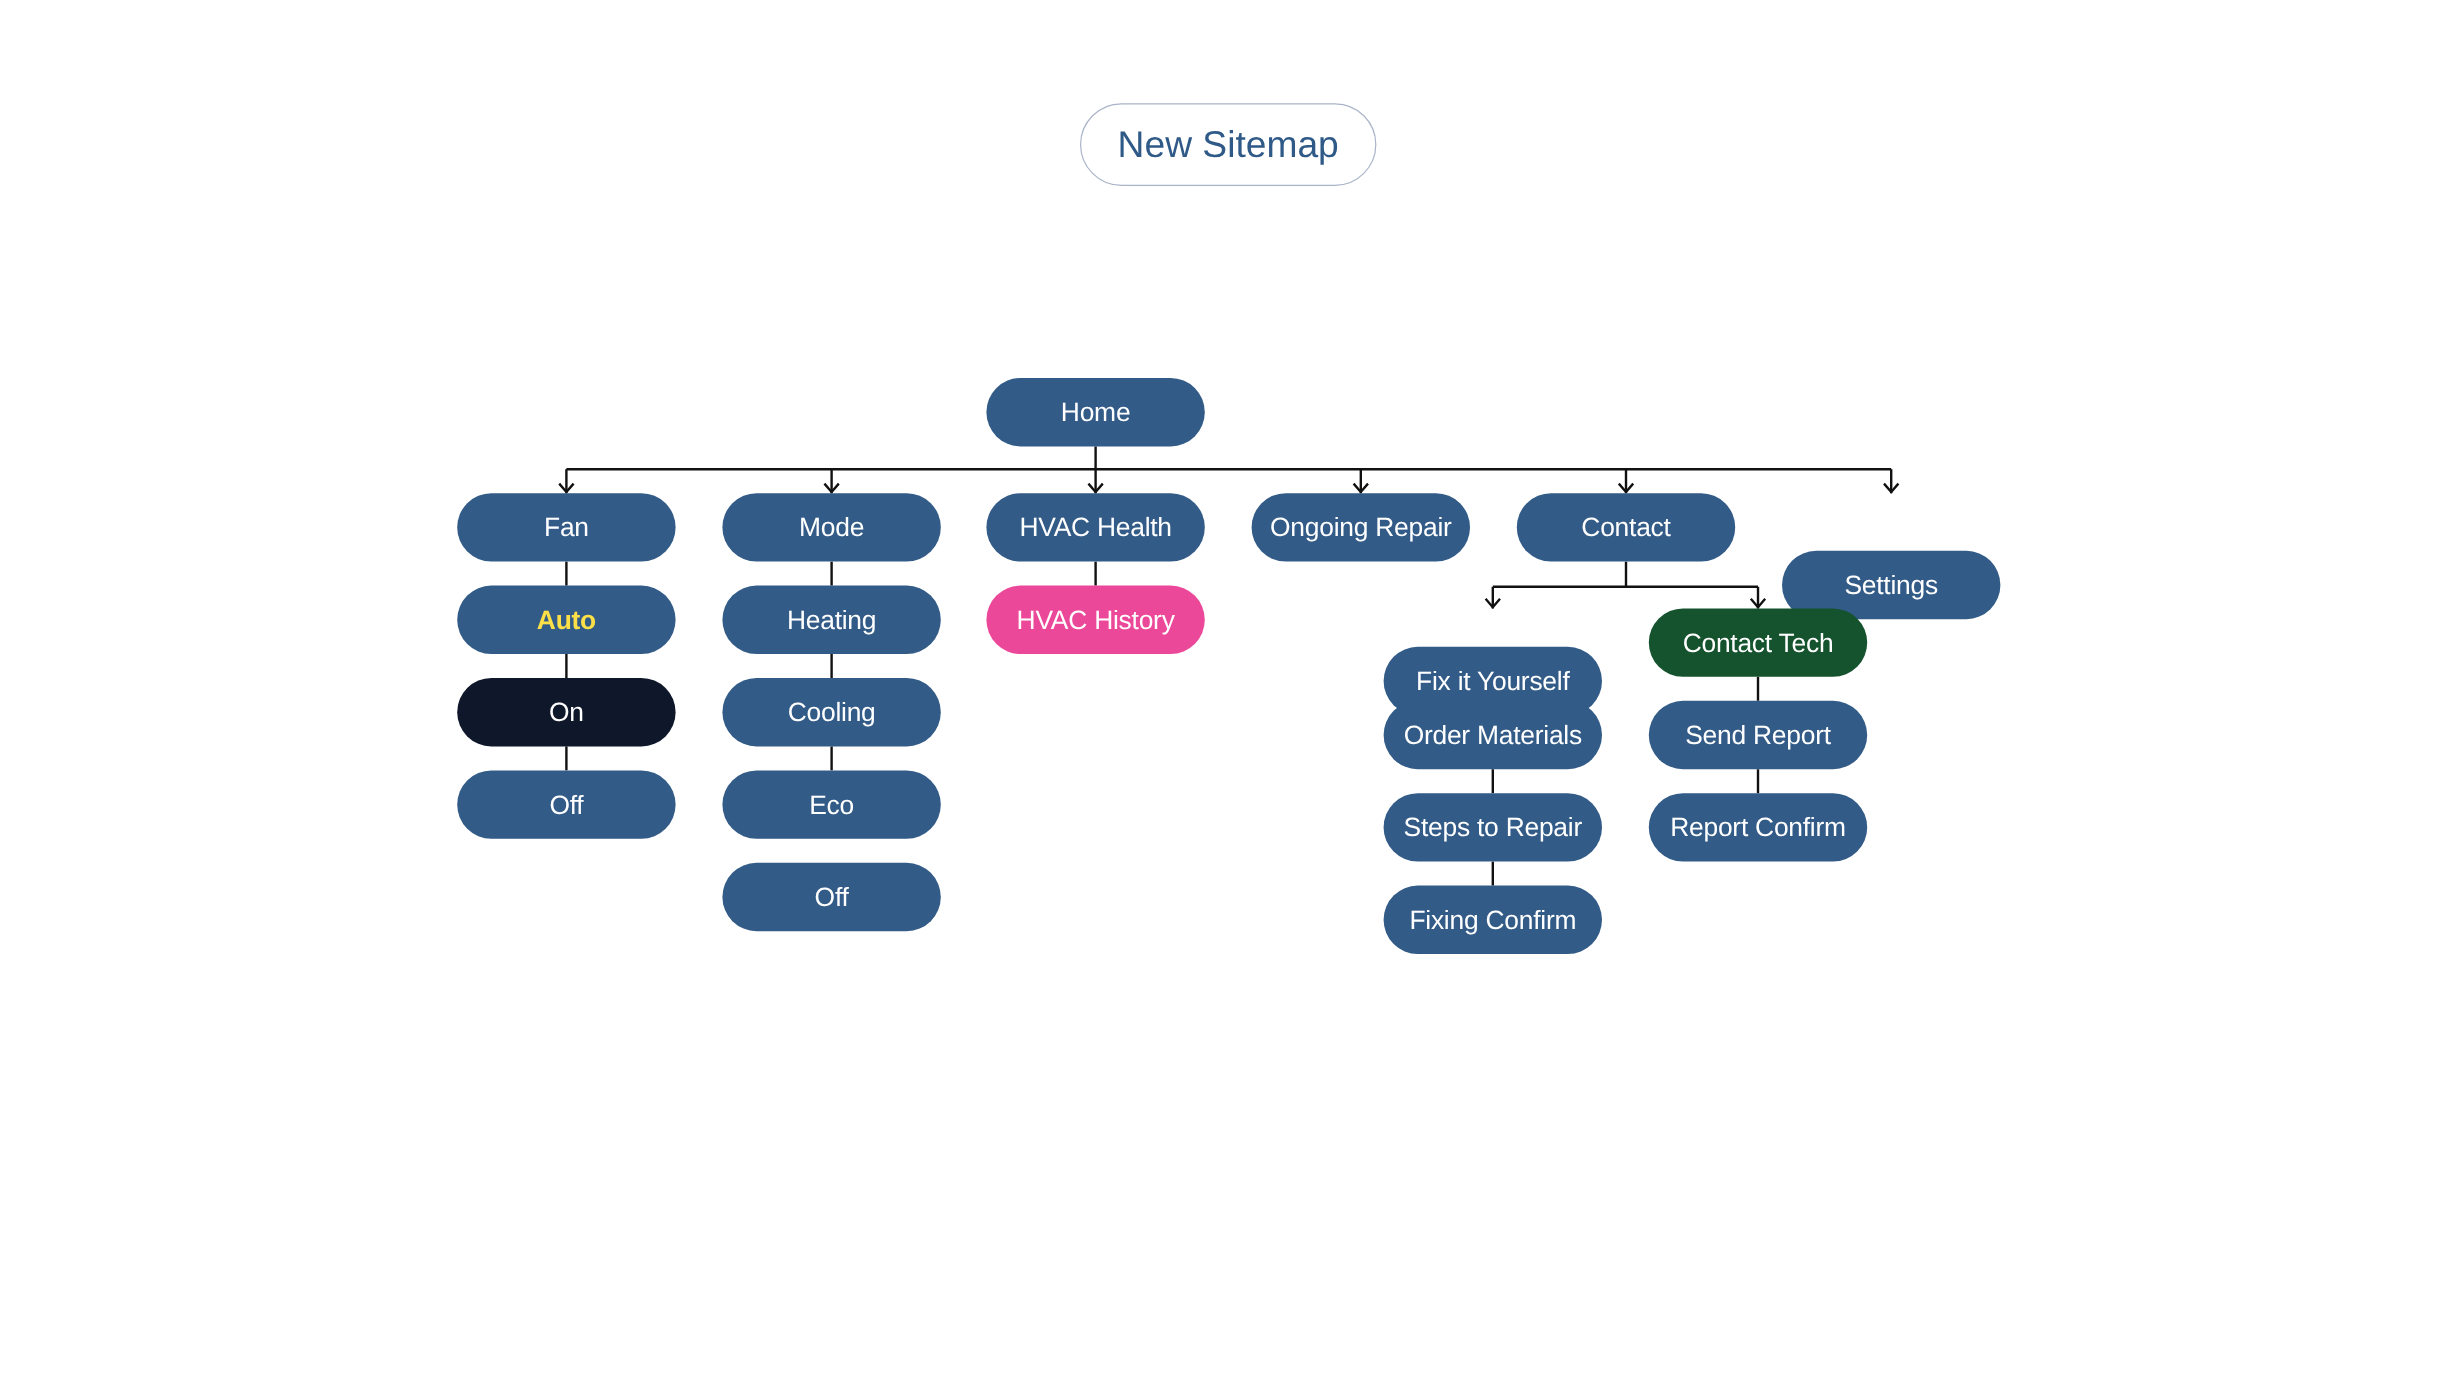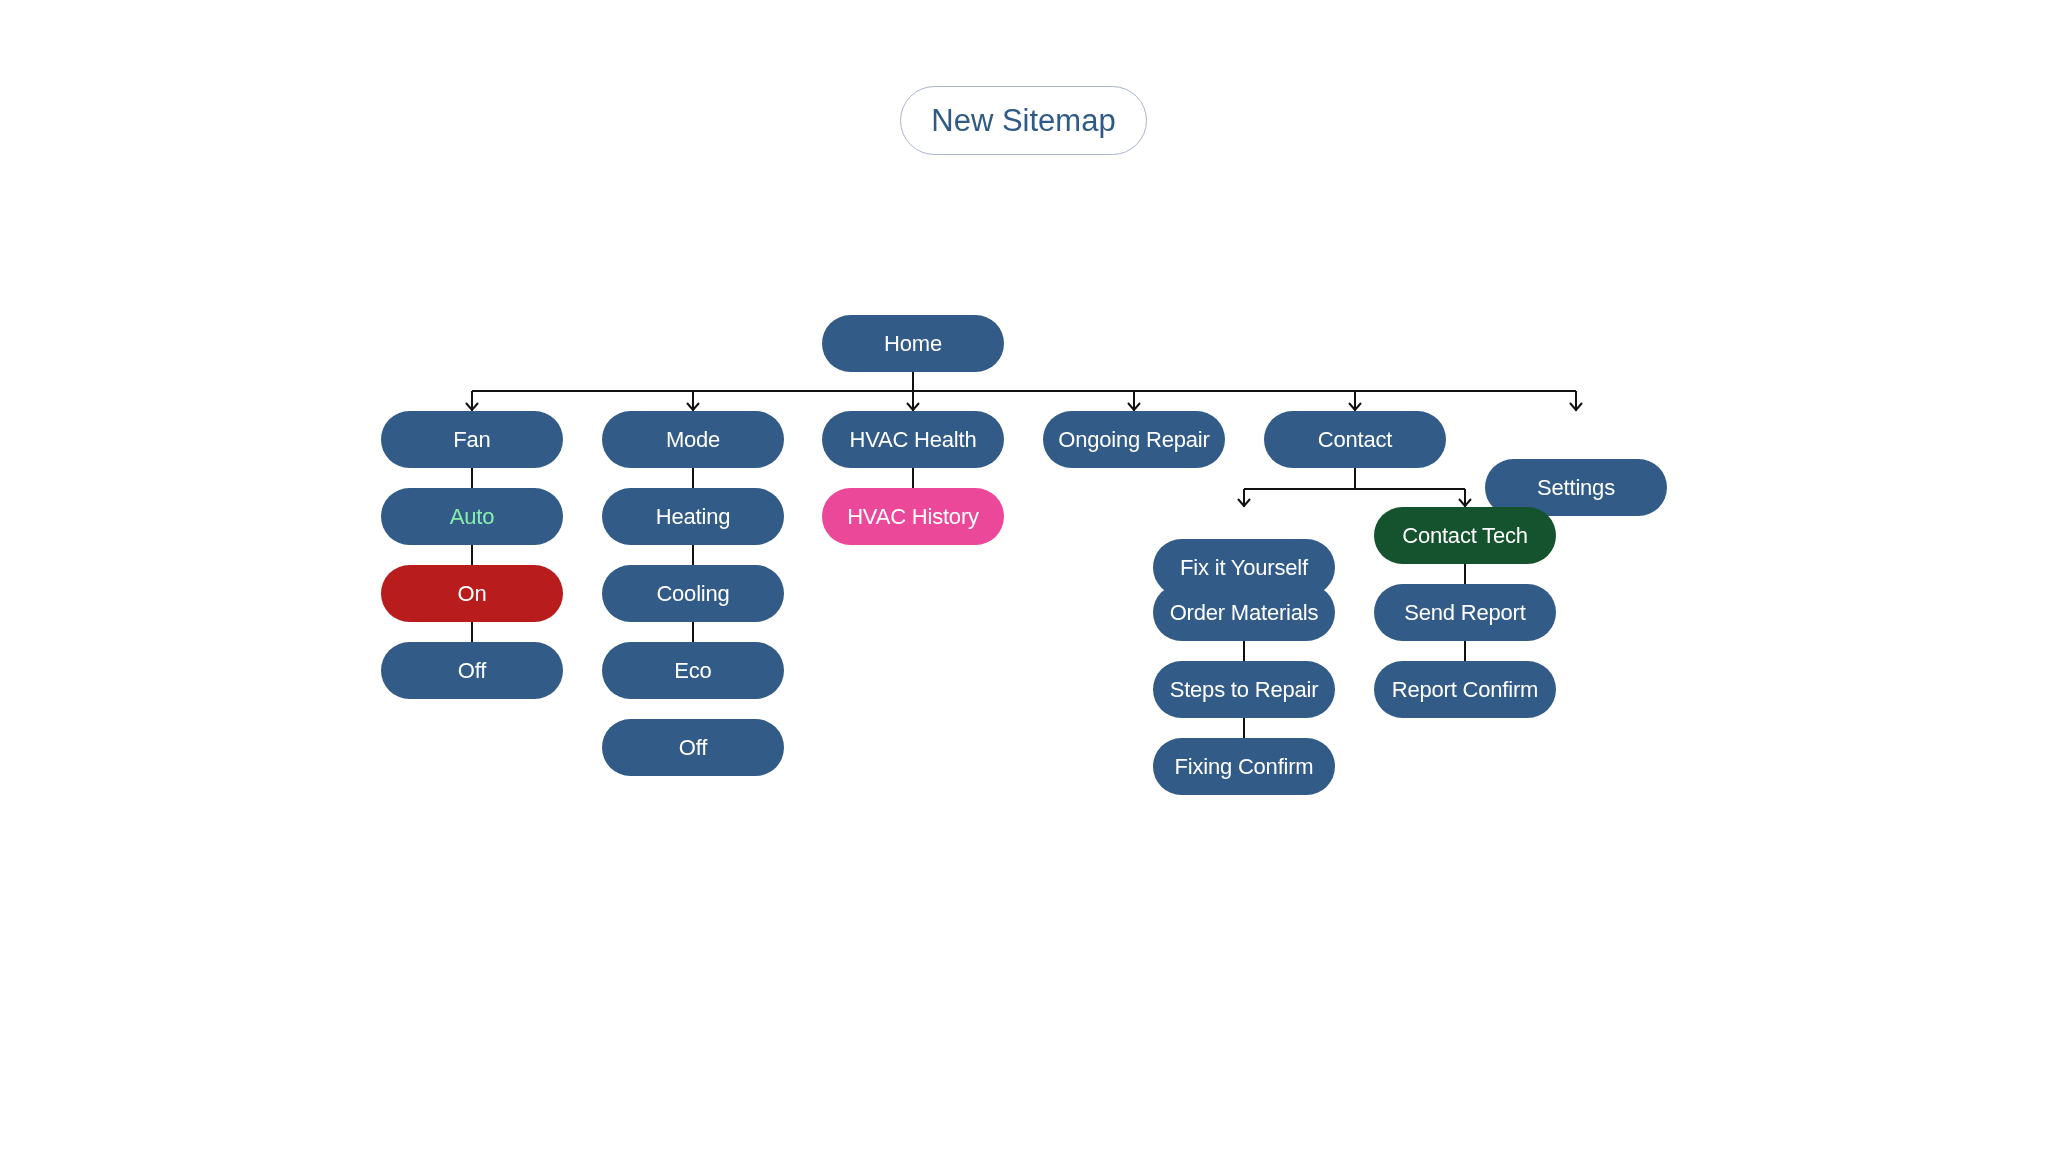--- a/index.html
+++ b/index.html
@@ -54,22 +54,22 @@
     <line x1="1244" y1="641" x2="1244" y2="661" stroke="#111111" stroke-width="2"></line>
     <line x1="1244" y1="718" x2="1244" y2="738" stroke="#111111" stroke-width="2"></line>
     <line x1="1465" y1="489" x2="1465" y2="507" stroke="#111111" stroke-width="2"></line>
     <polyline points="1459,499 1465,506 1471,499" fill="none" stroke="#111111" stroke-width="2"></polyline>
     <line x1="1465" y1="564" x2="1465" y2="584" stroke="#111111" stroke-width="2"></line>
     <line x1="1465" y1="641" x2="1465" y2="661" stroke="#111111" stroke-width="2"></line>
   </svg>
 <div id="nodes">
     <div class="node" style="left: 822px; top: 315px; background: rgb(50, 91, 135); color: rgb(255, 255, 255);">Home</div>
     <div class="node" style="left: 381px; top: 411px; background: rgb(50, 91, 135); color: rgb(255, 255, 255);">Fan</div>
-    <div class="node" style="left: 381px; top: 488px; background: rgb(50, 91, 135); color: #86efac;">Auto</div>
-    <div class="node" style="left: 381px; top: 565px; background: #b91c1c; color: rgb(255, 255, 255);">On</div>
+    <div class="node" style="left: 381px; top: 488px; background: rgb(50, 91, 135); color: #fde047; font-weight: bold;">Auto</div>
+    <div class="node" style="left: 381px; top: 565px; background: #0f172a; color: rgb(255, 255, 255);">On</div>
     <div class="node" style="left: 381px; top: 642px; background: rgb(50, 91, 135); color: rgb(255, 255, 255);">Off</div>
     <div class="node" style="left: 602px; top: 411px; background: rgb(50, 91, 135); color: rgb(255, 255, 255);">Mode</div>
     <div class="node" style="left: 602px; top: 488px; background: rgb(50, 91, 135); color: rgb(255, 255, 255);">Heating</div>
     <div class="node" style="left: 602px; top: 565px; background: rgb(50, 91, 135); color: rgb(255, 255, 255);">Cooling</div>
     <div class="node" style="left: 602px; top: 642px; background: rgb(50, 91, 135); color: rgb(255, 255, 255);">Eco</div>
     <div class="node" style="left: 602px; top: 719px; background: rgb(50, 91, 135); color: rgb(255, 255, 255);">Off</div>
     <div class="node" style="left: 822px; top: 411px; background: rgb(50, 91, 135); color: rgb(255, 255, 255);">HVAC Health</div>
     <div class="node" style="left: 822px; top: 488px; background: #ec4899; color: rgb(255, 255, 255);">HVAC History</div>
     <div class="node" style="left: 1043px; top: 411px; background: rgb(50, 91, 135); color: rgb(255, 255, 255);">Ongoing Repair</div>
     <div class="node" style="left: 1264px; top: 411px; background: rgb(50, 91, 135); color: rgb(255, 255, 255);">Contact</div>

